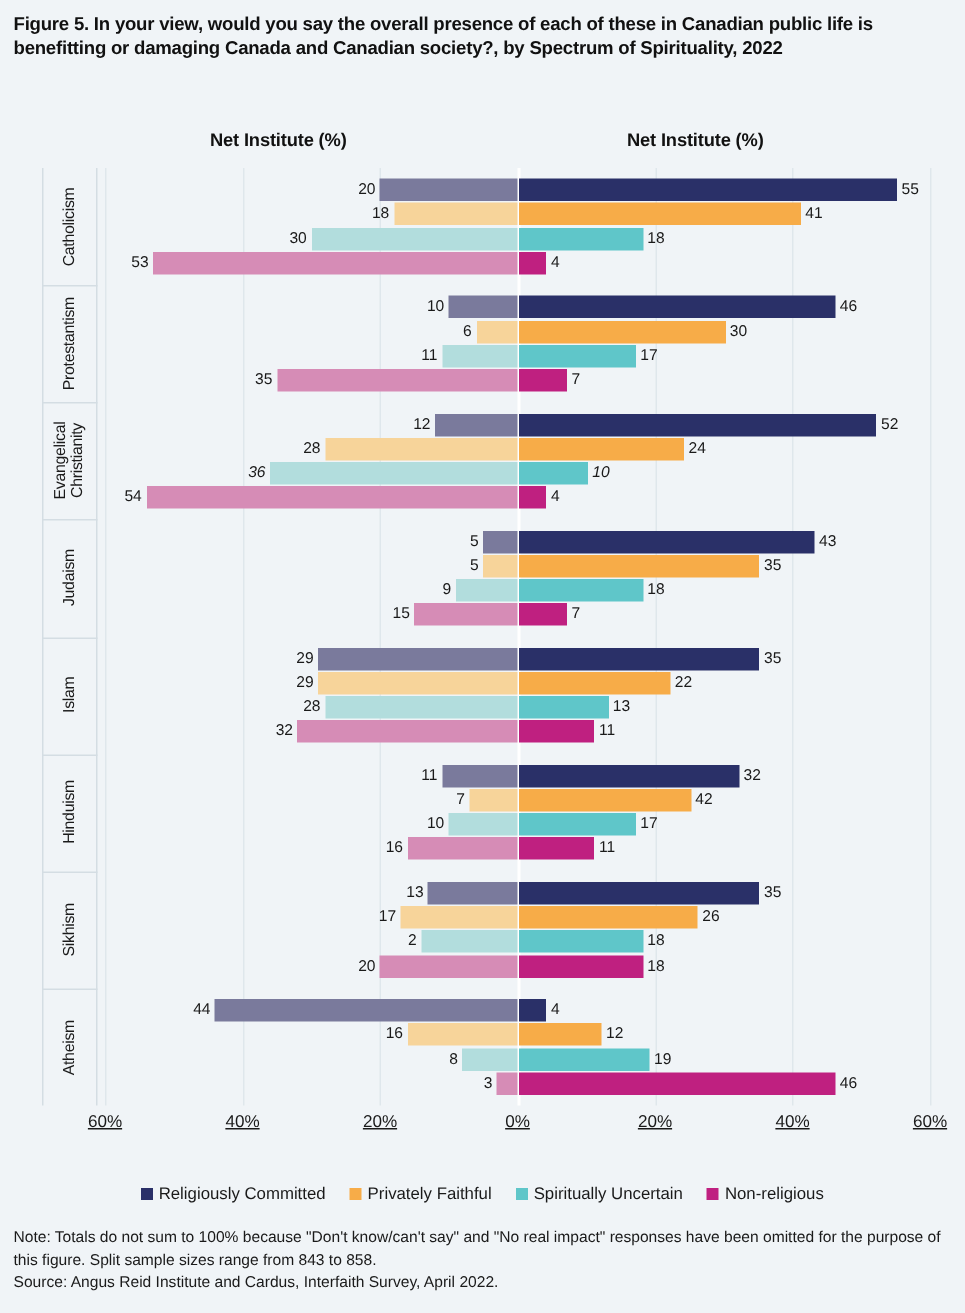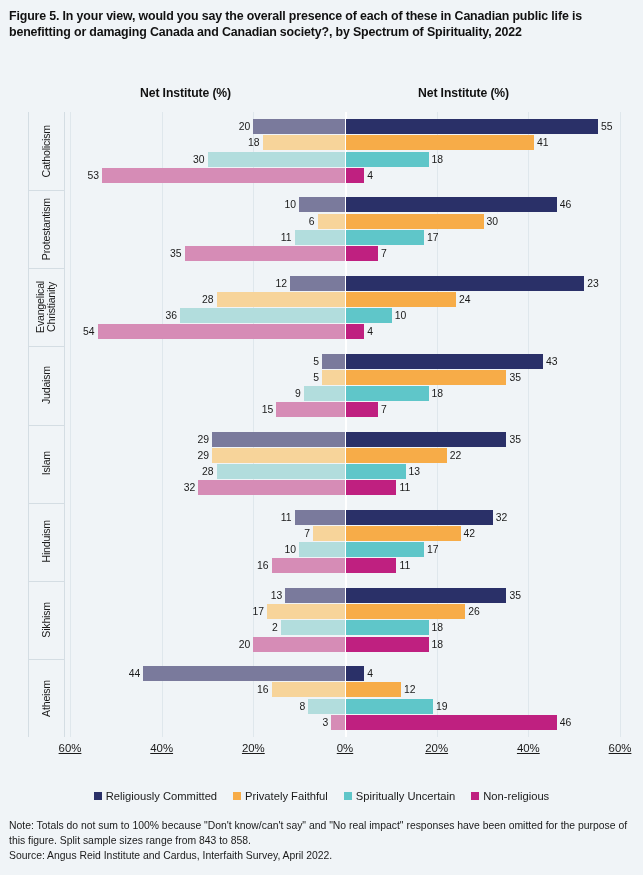--- a/index.html
+++ b/index.html
@@ -275,29 +275,29 @@
         </div>
         <div class="rowsep" style="top: 156.25px;"></div>
         <div class="group" style="top: 156.25px; height: 78.125px;">
           <div class="cat-label">
             <span>Evangelical<br>Christianity</span>
           </div>
           <div class="bar-row" style="top: 7.2625px;">
             <div class="bar" style="left: 262px; width: 55px; background: rgb(122, 122, 156);"></div>
             <div class="val left" style="left: 0px; width: 259px;">12</div>
             <div class="bar" style="left: 318px; width: 238.333px; background: rgb(42, 48, 104);"></div>
-            <div class="val right" style="left: 559.333px;">23</div>
+            <div class="val right" style="left: 559.333px;">52</div>
           </div>
           <div class="bar-row" style="top: 23.4625px;">
             <div class="bar" style="left: 188.667px; width: 128.333px; background: rgb(247, 212, 154);"></div>
             <div class="val left" style="left: 0px; width: 185.667px;">28</div>
             <div class="bar" style="left: 318px; width: 110px; background: rgb(247, 172, 72);"></div>
             <div class="val right" style="left: 431px;">24</div>
           </div>
-          <div class="bar-row" style="top: 39.6625px;">
+          <div class="bar-row" style="top: 39.6625px; font-style: italic;">
             <div class="bar" style="left: 152px; width: 165px; background: rgb(178, 221, 221);"></div>
             <div class="val left" style="left: 0px; width: 149px;">36</div>
             <div class="bar" style="left: 318px; width: 45.8333px; background: rgb(95, 198, 201);"></div>
             <div class="val right" style="left: 366.833px;">10</div>
           </div>
           <div class="bar-row" style="top: 55.8625px;">
             <div class="bar" style="left: 69.5px; width: 247.5px; background: rgb(214, 140, 182);"></div>
             <div class="val left" style="left: 0px; width: 66.5px;">54</div>
             <div class="bar" style="left: 318px; width: 18.3333px; background: rgb(191, 32, 128);"></div>
             <div class="val right" style="left: 339.333px;">4</div>

